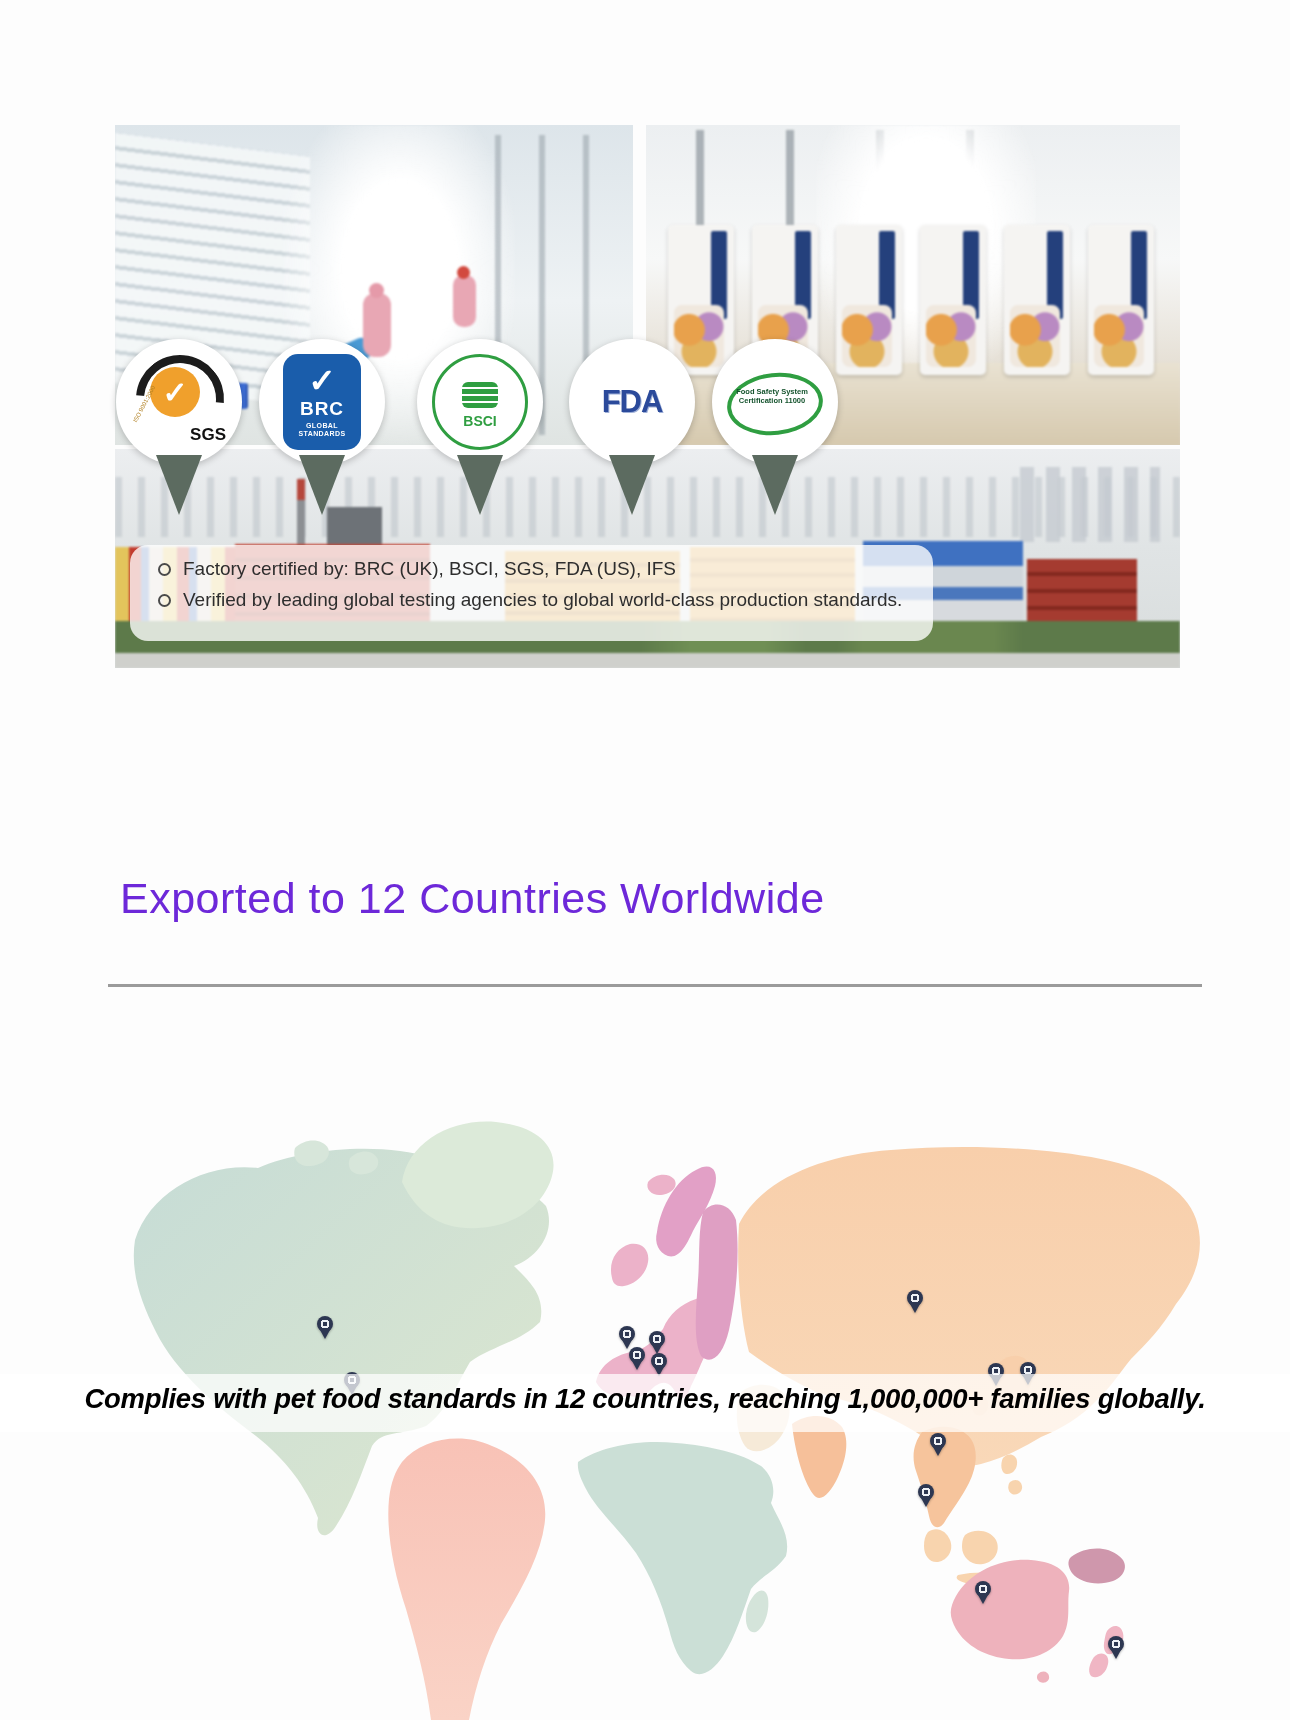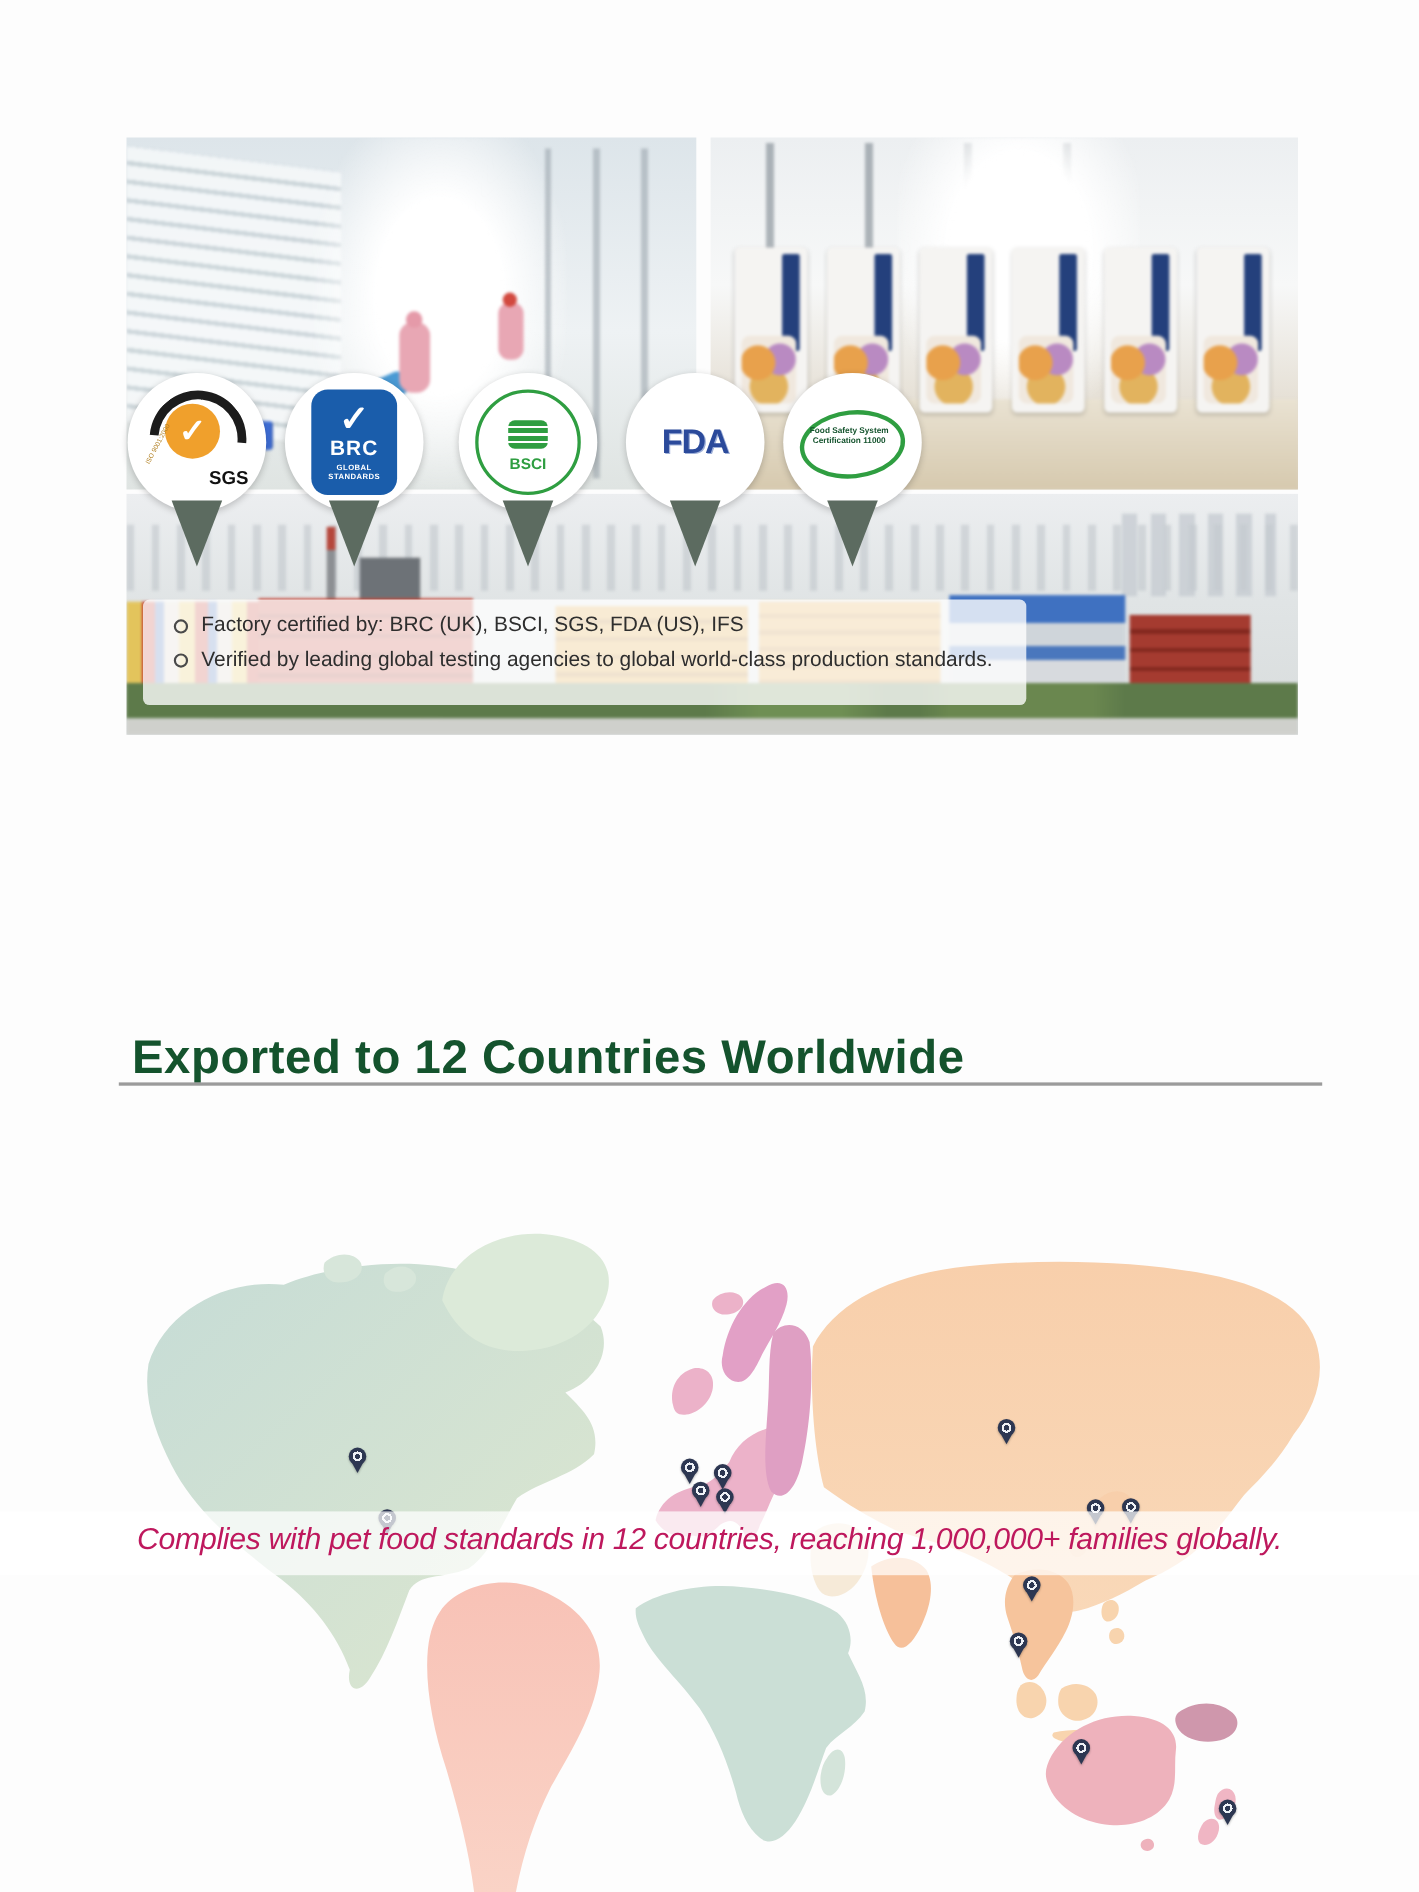--- a/index.html
+++ b/index.html
@@ -101,40 +101,40 @@
   .fda-label{font-size:31px;font-weight:800;color:#2b4a9b;letter-spacing:-1px;
              text-shadow:1px 1px 0 #9fb0d8;}
 
   .fssc-ellipse{position:absolute;left:15px;top:34px;width:88px;height:54px;border:4px solid #2f9e41;
                 border-radius:50%;transform:rotate(-6deg);}
   .fssc-text{position:absolute;left:0;top:48px;width:120px;text-align:center;font-size:7.5px;font-weight:700;
              color:#14532d;line-height:9px;}
 
   
   .info-box{position:absolute;left:15px;top:420px;width:803px;height:96px;background:rgba(255,255,255,.78);
-            border-radius:6px;z-index:6;padding:13px 0 0 28px;box-sizing:border-box;}
+            border-radius:18px;z-index:6;padding:13px 0 0 28px;box-sizing:border-box;}
   .info-line{display:flex;align-items:center;margin-bottom:9px;color:#2e2e2e;font-size:19px;}
   .bullet-ring{width:9px;height:9px;border:2px solid #4a4a4a;border-radius:50%;margin-right:12px;flex:0 0 auto;}
 
   
-  .export-heading{position:absolute;left:120px;top:937px;font-size:43px;font-weight:700;color:#14532d;
+  .export-heading{position:absolute;left:120px;top:874px;font-size:43px;font-weight:400;color:#6d28d9;
                   letter-spacing:.5px;margin:0;}
   .divider{position:absolute;left:108px;top:984px;width:1094px;height:3px;background:#9b9b9b;}
 
   
   .map-section{position:absolute;left:0;top:1030px;width:1290px;height:690px;}
   .map-svg{position:absolute;left:0;top:0;}
   .map-pin{position:absolute;width:16px;height:23px;z-index:3;filter:drop-shadow(0 1px 1px rgba(0,0,0,.3));}
   .map-pin:before{content:"";position:absolute;left:0;top:0;width:16px;height:16px;border-radius:50%;
        background:radial-gradient(circle,#2d3752 0 2.5px,#eef1f6 2.5px 4.5px,#2d3752 4.5px 8px);}
   .map-pin:after{content:"";position:absolute;left:3px;top:14px;
        border-left:5px solid transparent;border-right:5px solid transparent;border-top:9px solid #2d3752;}
   .caption-band{position:absolute;left:0;top:344px;width:1290px;height:58px;background:rgba(255,255,255,.72);z-index:4;}
   .map-caption{position:absolute;left:0;top:353px;width:1290px;text-align:center;z-index:5;
-               font-size:27.5px;font-weight:400;font-style:italic;color:#be185d;letter-spacing:-.3px;margin:0;}
+               font-size:27.5px;font-weight:700;font-style:italic;color:#000000;letter-spacing:-.3px;margin:0;}
 </style>
 </head>
 <body>
 
 <div class="collage">
 
   <div class="photo factory-photo">
     <div class="photo-inner">
       <div class="racks"></div>
       <div class="corridor"></div>

